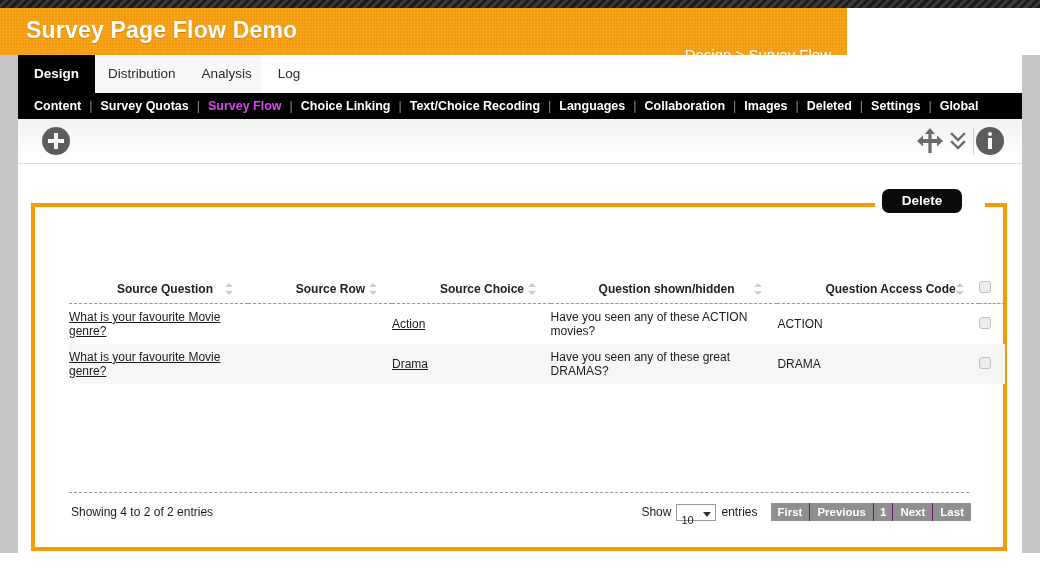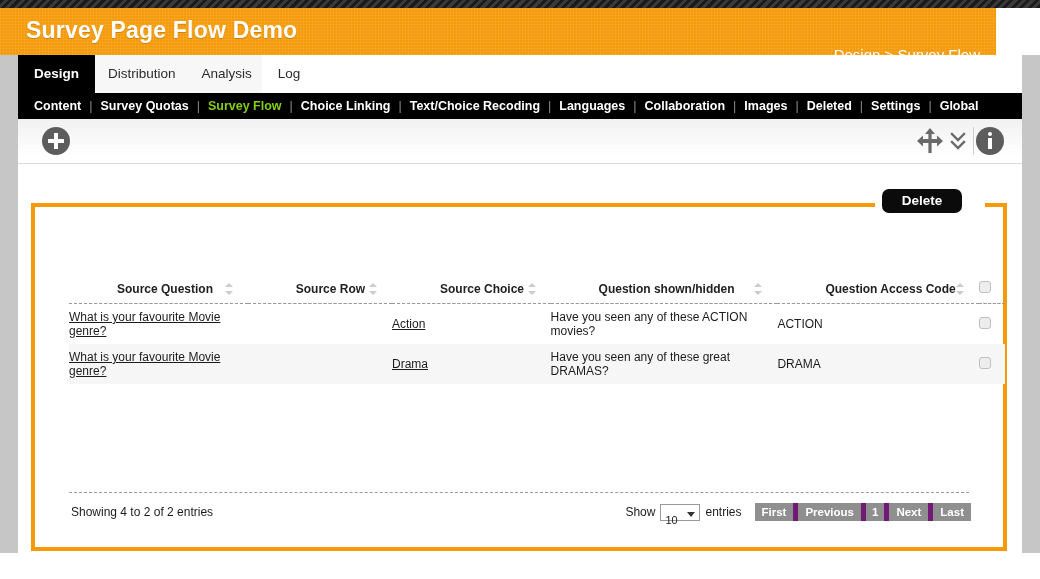--- a/index.html
+++ b/index.html
@@ -24,21 +24,21 @@
     background:
       repeating-linear-gradient(135deg,
         #1b1b1b 0px, #1b1b1b 3px,
         #3a3a3a 3px, #3a3a3a 6px);
   }
 
   
   .titlebar {
     position: absolute;
     top: 8px; left: 0;
-    width: 996px;
+    width: 847px;
     height: 47px;
     background: #f59b0b;
     background-image:
       repeating-linear-gradient(0deg, rgba(255,255,255,.07) 0 1px, rgba(0,0,0,0) 1px 3px),
       repeating-linear-gradient(90deg, rgba(255,255,255,.07) 0 1px, rgba(0,0,0,0) 1px 3px);
     box-sizing: border-box;
   }
   .titlebar .app-title {
     position: absolute;
     left: 26px;
@@ -122,21 +122,21 @@
   }
   .subnav .item {
     display: inline-block;
     line-height: 26px;
     font-size: 12.5px;
     font-weight: bold;
     color: #ffffff;
     padding: 0 8px;
     cursor: pointer;
   }
-  .subnav .item.current { color: #84cc16; }
+  .subnav .item.current { color: #d946ef; }
   .subnav .sep {
     display: inline-block;
     line-height: 26px;
     color: #8a8a8a;
     font-size: 12.5px;
   }
 
   
   .toolbar {
     position: relative;
@@ -357,21 +357,21 @@
   .pager {
     display: inline-flex;
     margin-left: 8px;
   }
   .pager .pg {
     background: #8f8f8f;
     color: #ffffff;
     font-size: 11.5px;
     font-weight: bold;
     padding: 3px 7px;
-    border-right: 5px solid #701a75;
+    border-right: 1px solid #701a75;
     cursor: pointer;
   }
   .pager .pg:last-child { border-right: none; }
   .pager .pg.num { padding: 3px 6px; }
 </style>
 </head>
 <body>
 
 <div class="top-stripe"></div>
 

